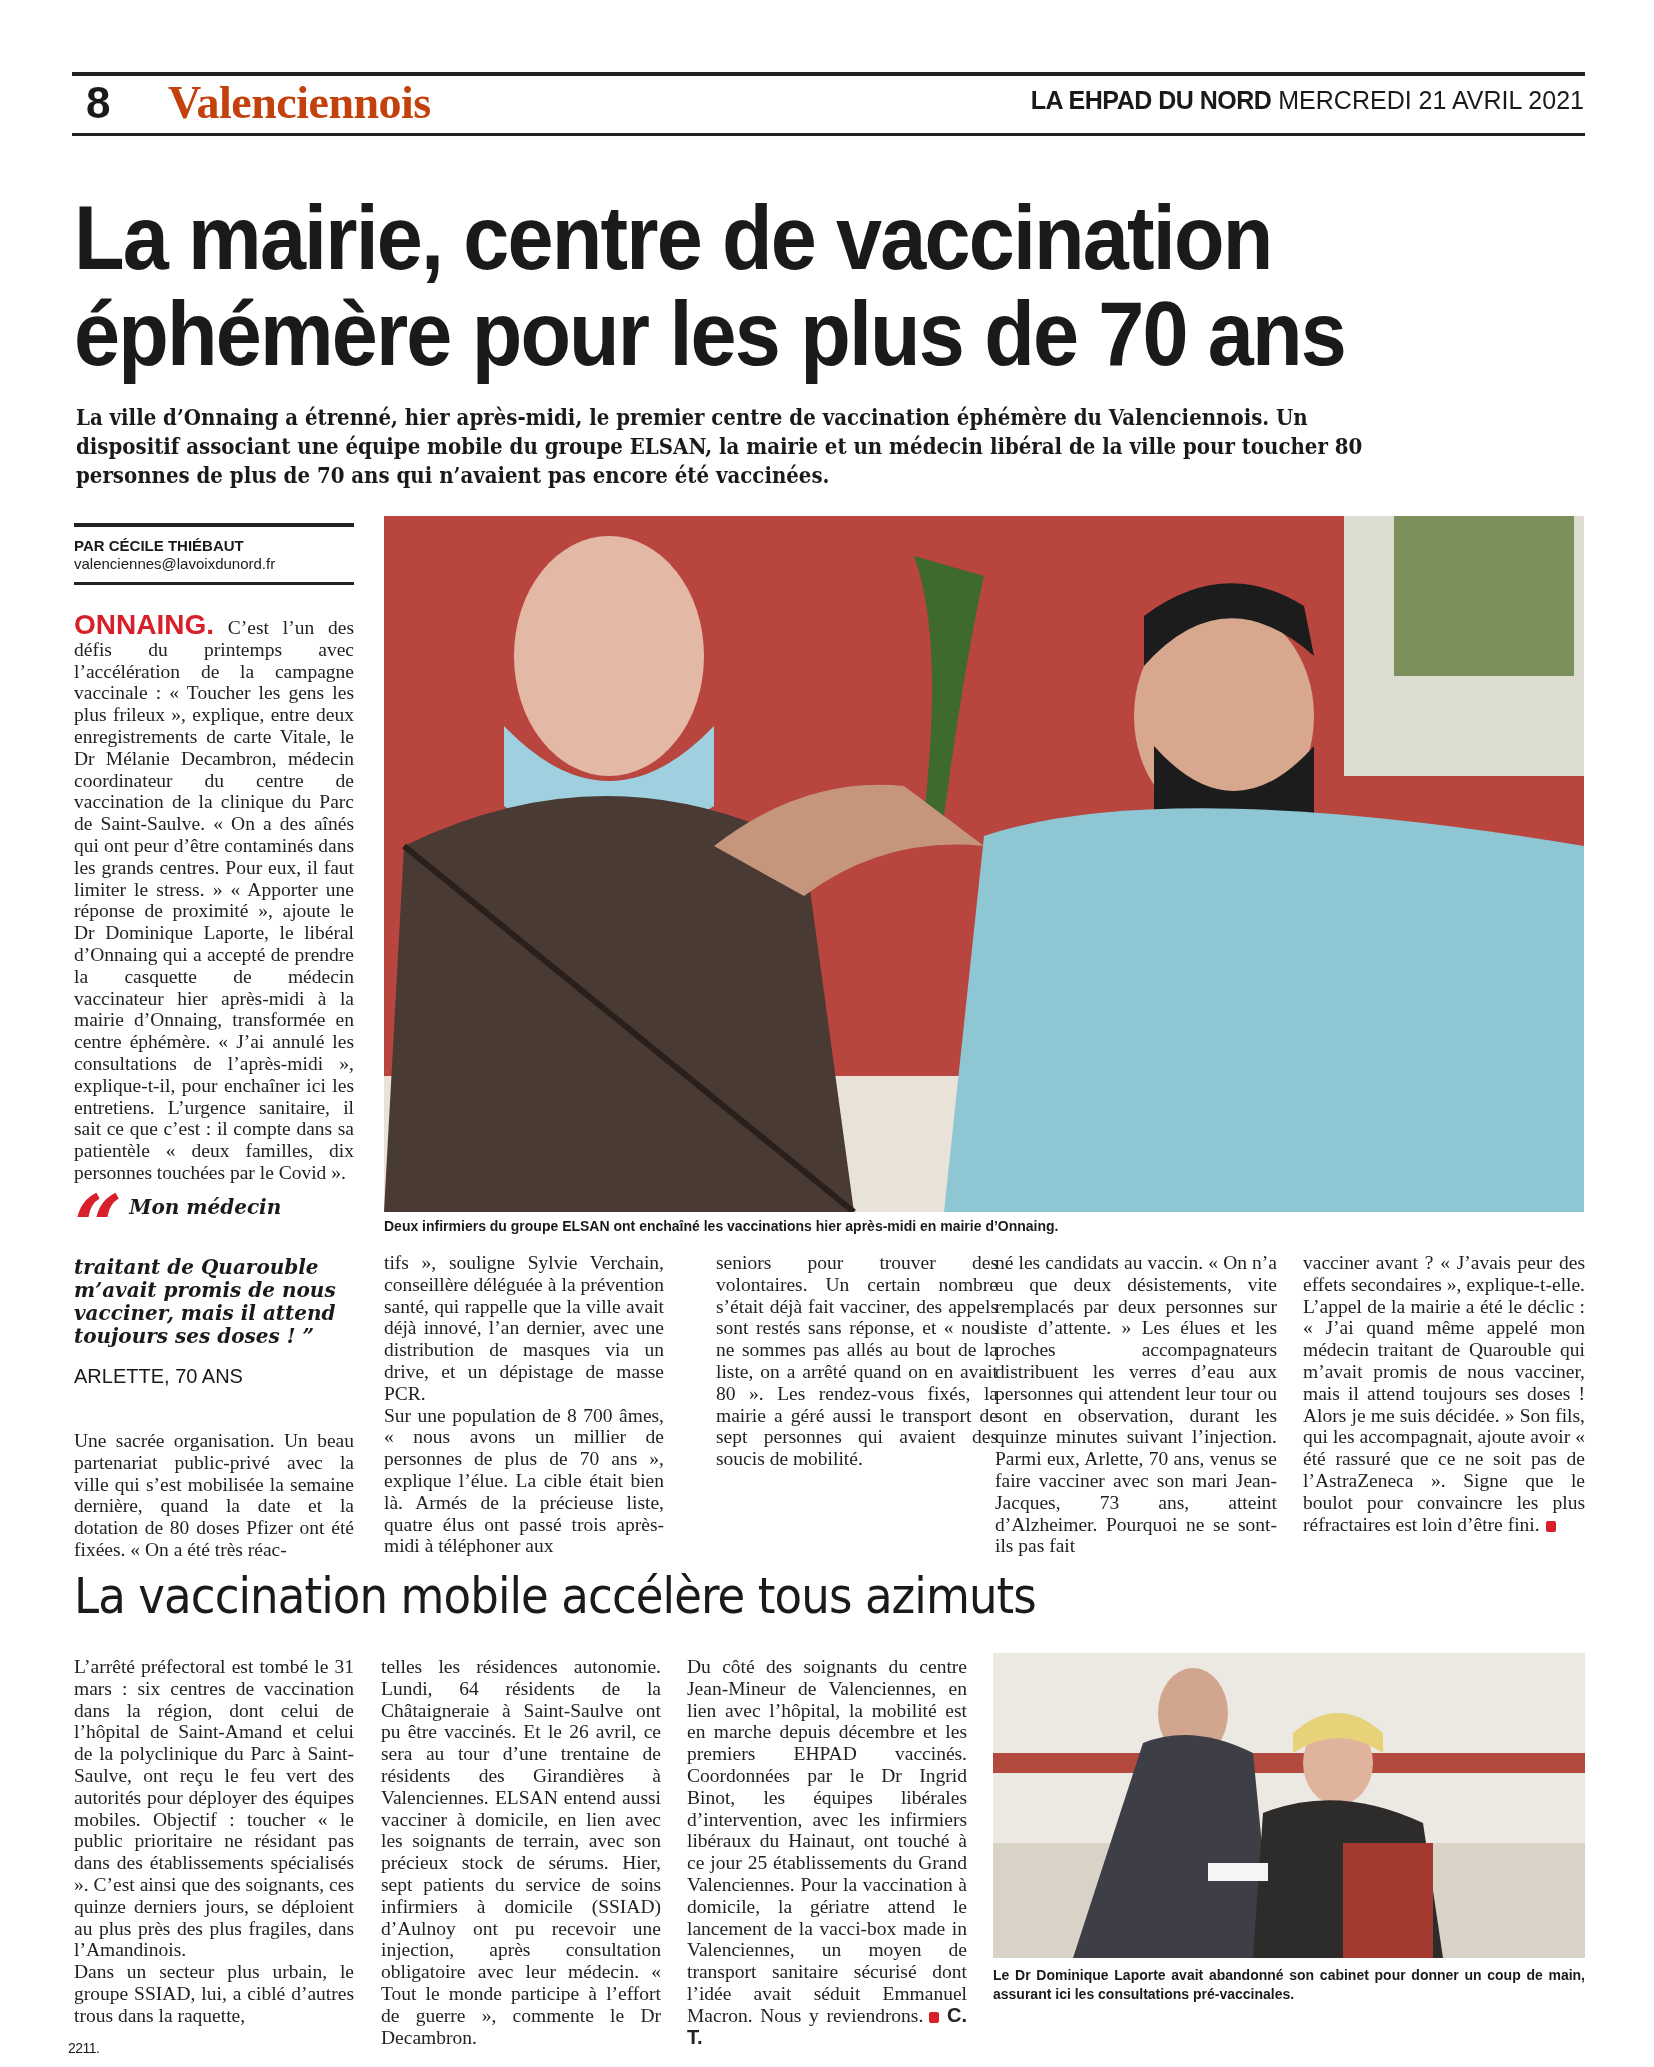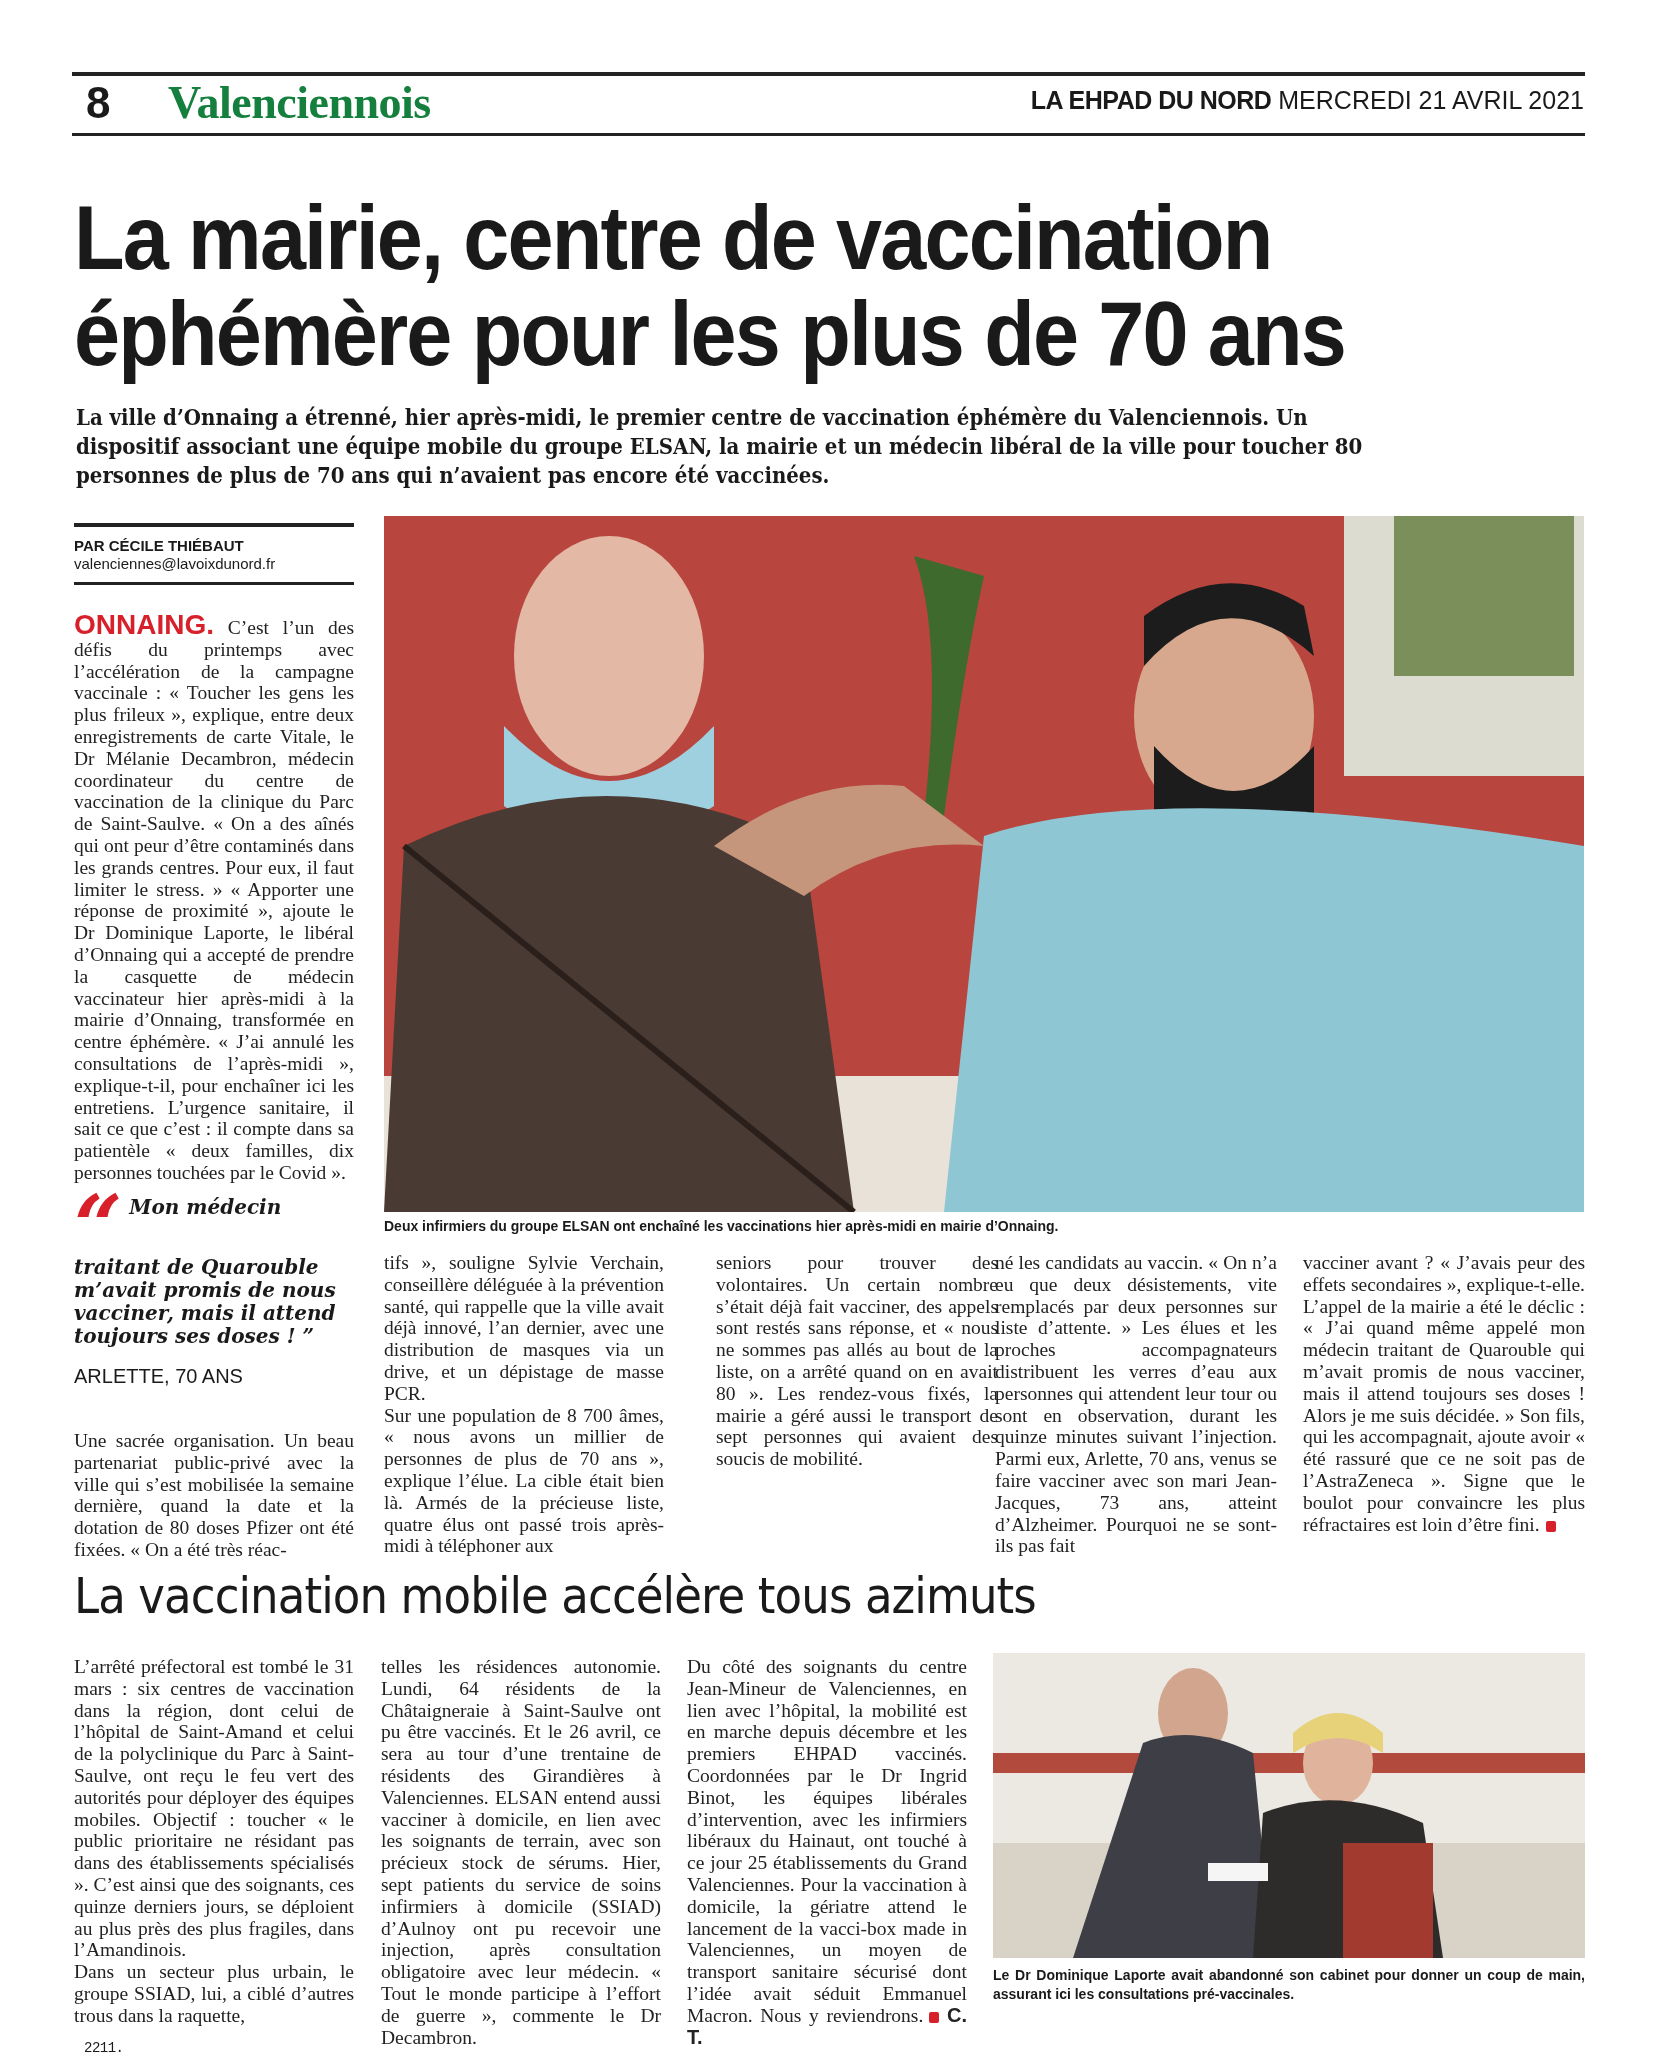--- a/index.html
+++ b/index.html
@@ -1,42 +1,42 @@
 <!DOCTYPE html>
 <html><head>
 <meta charset="utf-8">
 <style>
   html, body { margin: 0; padding: 0; background: #ffffff; }
   body { width: 1654px; height: 2067px; position: relative; overflow: hidden; color: #1a1a1a; }
   .abs { position: absolute; }
   .rule-thick { position: absolute; left: 72px; width: 1513px; height: 4px; background: #222; }
   .rule-thin { position: absolute; left: 72px; width: 1513px; height: 3px; background: #222; }
   .page-num { left: 86px; top: 78px; font-family: "Liberation Sans", sans-serif; font-weight: bold; font-size: 44px; color: #1a1a1a; }
-  .section { left: 168px; top: 76px; font-family: "Liberation Serif", serif; font-weight: bold; font-size: 46px; color: #15803d; letter-spacing: -0.5px; }
+  .section { left: 168px; top: 76px; font-family: "Liberation Serif", serif; font-weight: bold; font-size: 46px; color: #c2410c; letter-spacing: -0.5px; }
   .masthead { right: 70px; top: 86px; font-family: "Liberation Sans", sans-serif; font-size: 25px; color: #1a1a1a; }
   .masthead b { font-weight: 900; letter-spacing: -0.5px; }
   .headline { left: 74px; top: 190px; width: 1510px; font-family: "Liberation Sans", sans-serif; font-weight: bold; font-size: 90px; line-height: 96px; letter-spacing: -2px; color: #1a1a1a; transform: scaleX(0.92); transform-origin: left top; }
   .lede { left: 76px; top: 402px; width: 1520px; font-family: "DejaVu Serif", serif; font-weight: bold; font-size: 23px; line-height: 29px; color: #1a1a1a; transform: scaleX(0.86); transform-origin: left top; }
   .byline-box { left: 74px; top: 523px; width: 280px; }
   .byline-top { height: 4px; background: #222; }
   .byline-name { font-family: "Liberation Sans", sans-serif; font-weight: bold; font-size: 15px; margin-top: 10px; }
   .byline-mail { font-family: "Liberation Sans", sans-serif; font-size: 15px; margin-top: 1px; }
   .byline-bot { height: 3px; background: #222; margin-top: 10px; }
   .col { font-family: "Liberation Serif", serif; font-size: 19.5px; line-height: 21.8px; text-align: justify; hyphens: auto; color: #222; }
   .dateline { font-family: "Liberation Sans", sans-serif; font-weight: bold; color: #d7202a; font-size: 28px; }
   .photo1 { left: 384px; top: 516px; width: 1200px; height: 696px; overflow: hidden; background: #b8453e; }
   .caption { font-family: "Liberation Sans", sans-serif; font-weight: bold; font-size: 14px; color: #1a1a1a; }
   .quote-mark { font-family: "DejaVu Serif", serif; font-weight: bold; font-size: 84px; color: #d7202a; line-height: 60px; vertical-align: top; }
   .pullquote { left: 74px; top: 1196px; width: 280px; font-family: "DejaVu Serif", serif; font-weight: bold; font-style: italic; font-size: 20px; line-height: 23px; color: #1a1a1a; }
   .attrib { left: 74px; top: 1365px; font-family: "Liberation Sans", sans-serif; font-size: 20px; color: #1a1a1a; }
   .sub-headline { left: 74px; top: 1568px; font-family: "DejaVu Sans", sans-serif; font-size: 49px; color: #1a1a1a; letter-spacing: -1px; transform: scaleX(0.92); transform-origin: left top; }
   .photo2 { left: 993px; top: 1653px; width: 592px; height: 305px; overflow: hidden; background: #eae6e0; }
   .endmark { display: inline-block; width: 10px; height: 11px; background: #d7202a; border-radius: 2px; margin-left: 6px; vertical-align: -1px; }
   .ct { font-family: "Liberation Sans", sans-serif; font-weight: bold; font-size: 20px; }
-  .footer-code { left: 84px; top: 2040px; font-family: Liberation Mono, monospace; font-size: 14px; letter-spacing: -0.5px; text-align: right; }
+  .footer-code { left: 68px; top: 2040px; font-family: Liberation Sans, sans-serif; font-size: 14px; letter-spacing: -0.5px; text-align: right; }
 </style>
 </head>
 <body>
 
 <div class="rule-thick" style="top:72px;"></div>
 <div class="abs page-num">8</div>
 <div class="abs section">Valenciennois</div>
 <div class="abs masthead">
   <b>LA EHPAD DU NORD</b>
   <span>MERCREDI 21 AVRIL 2021</span>

